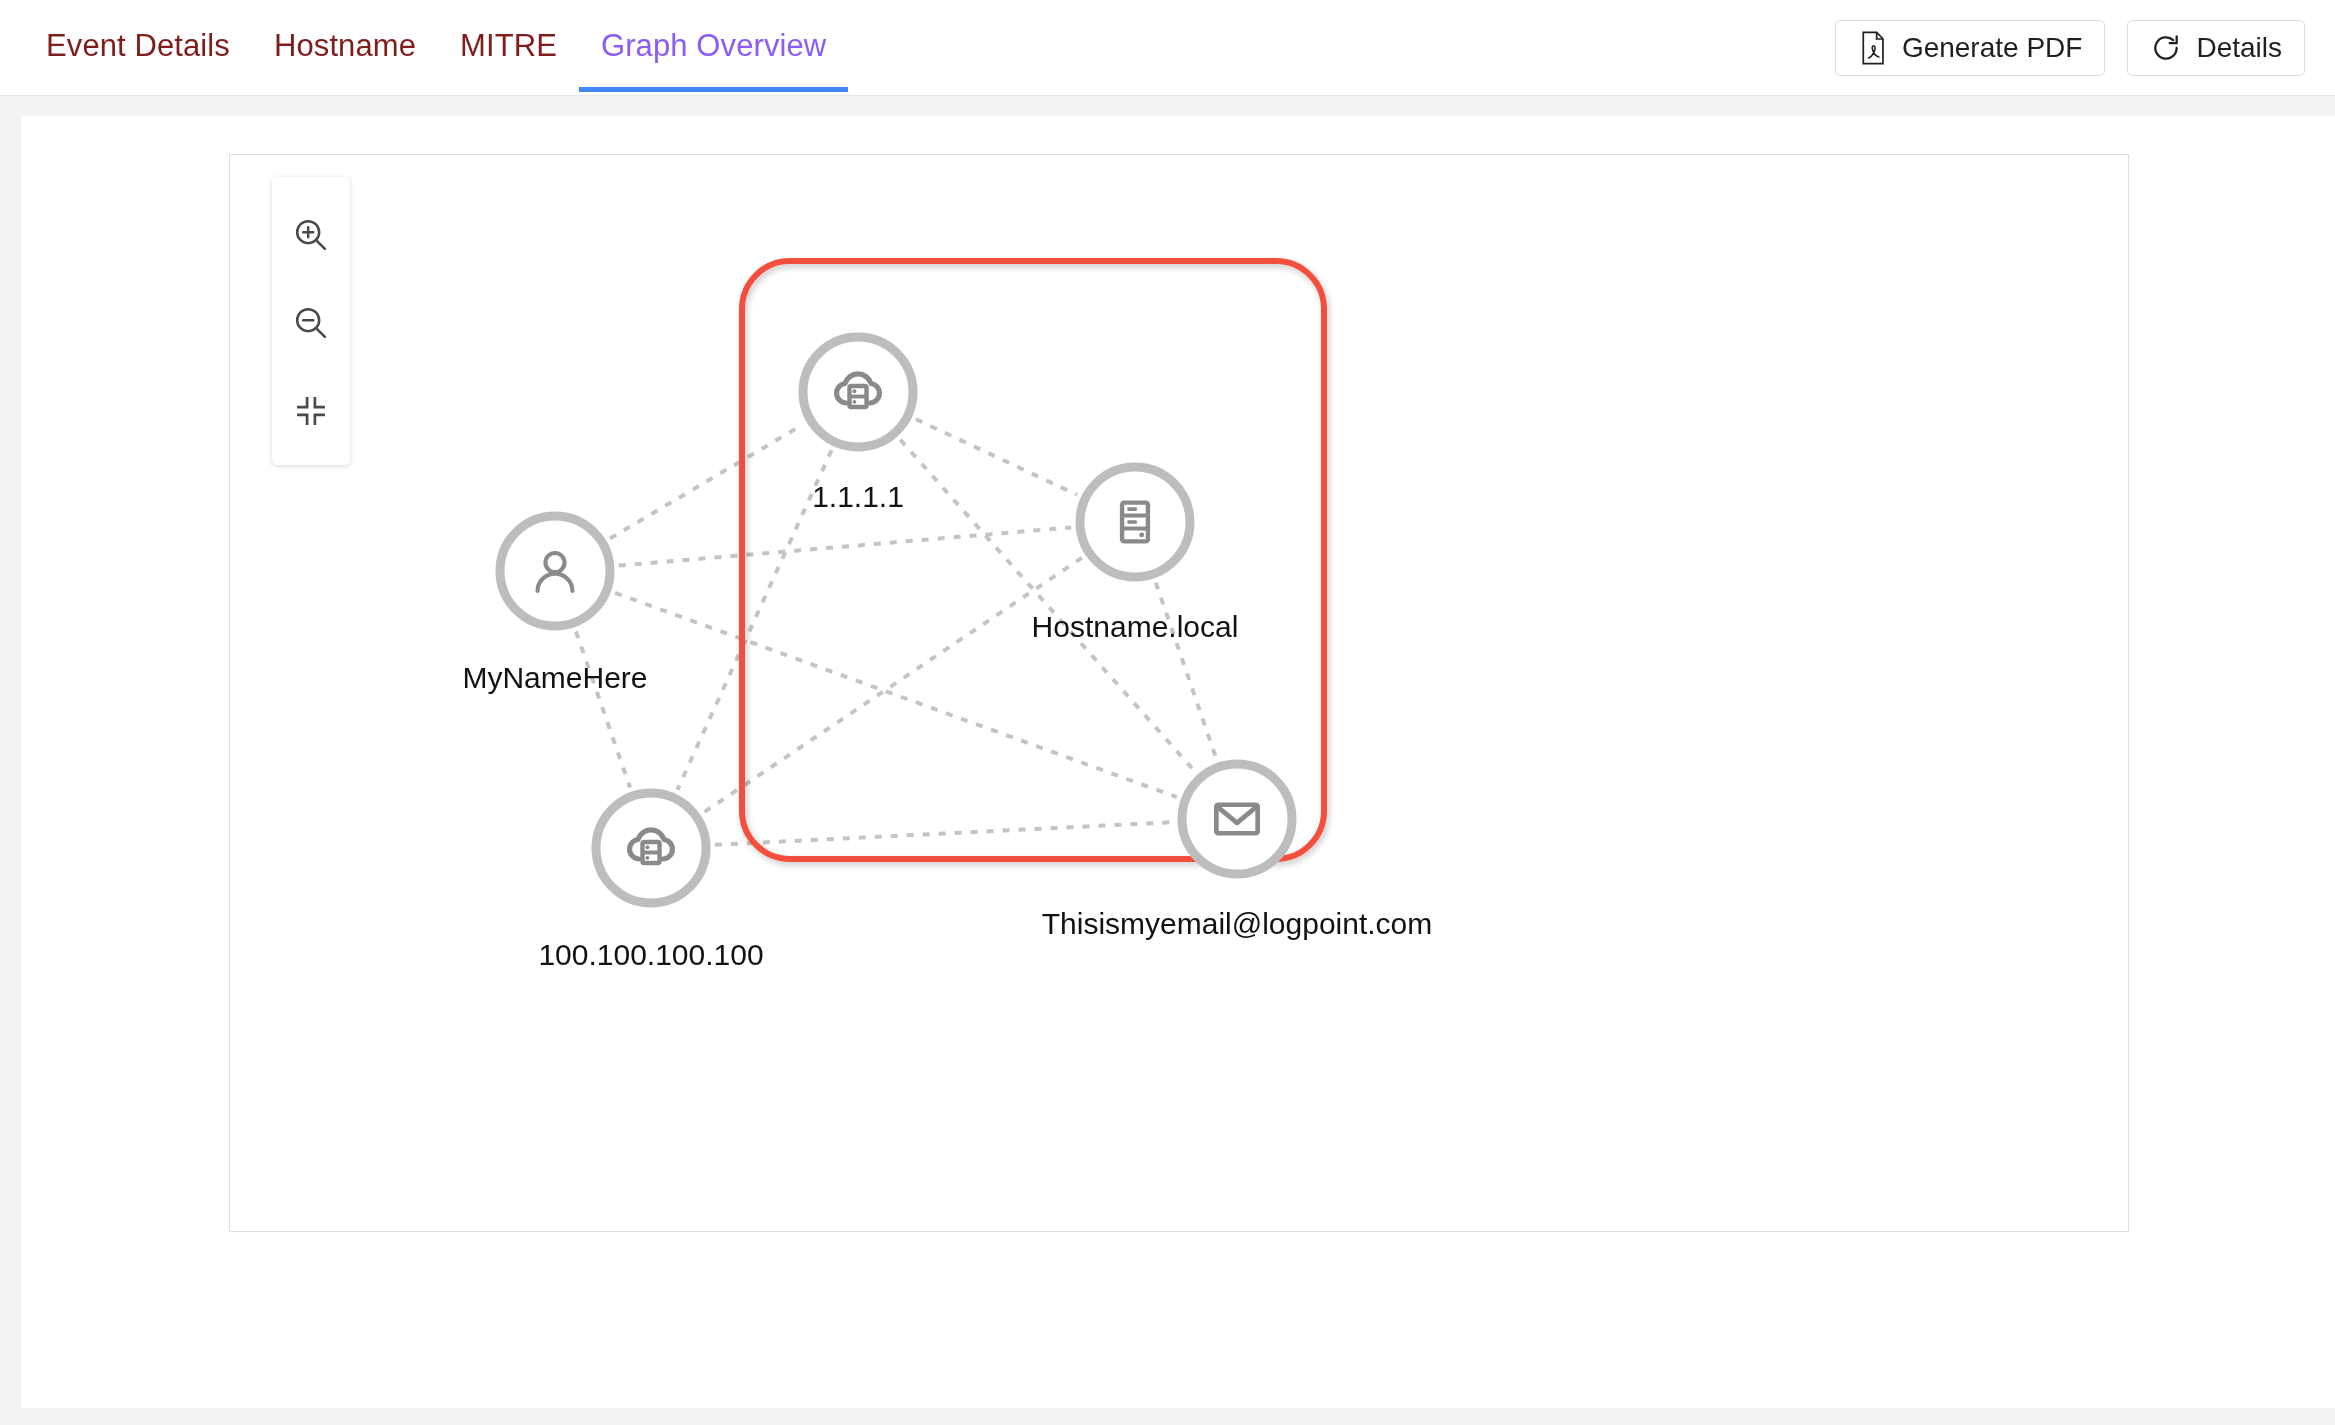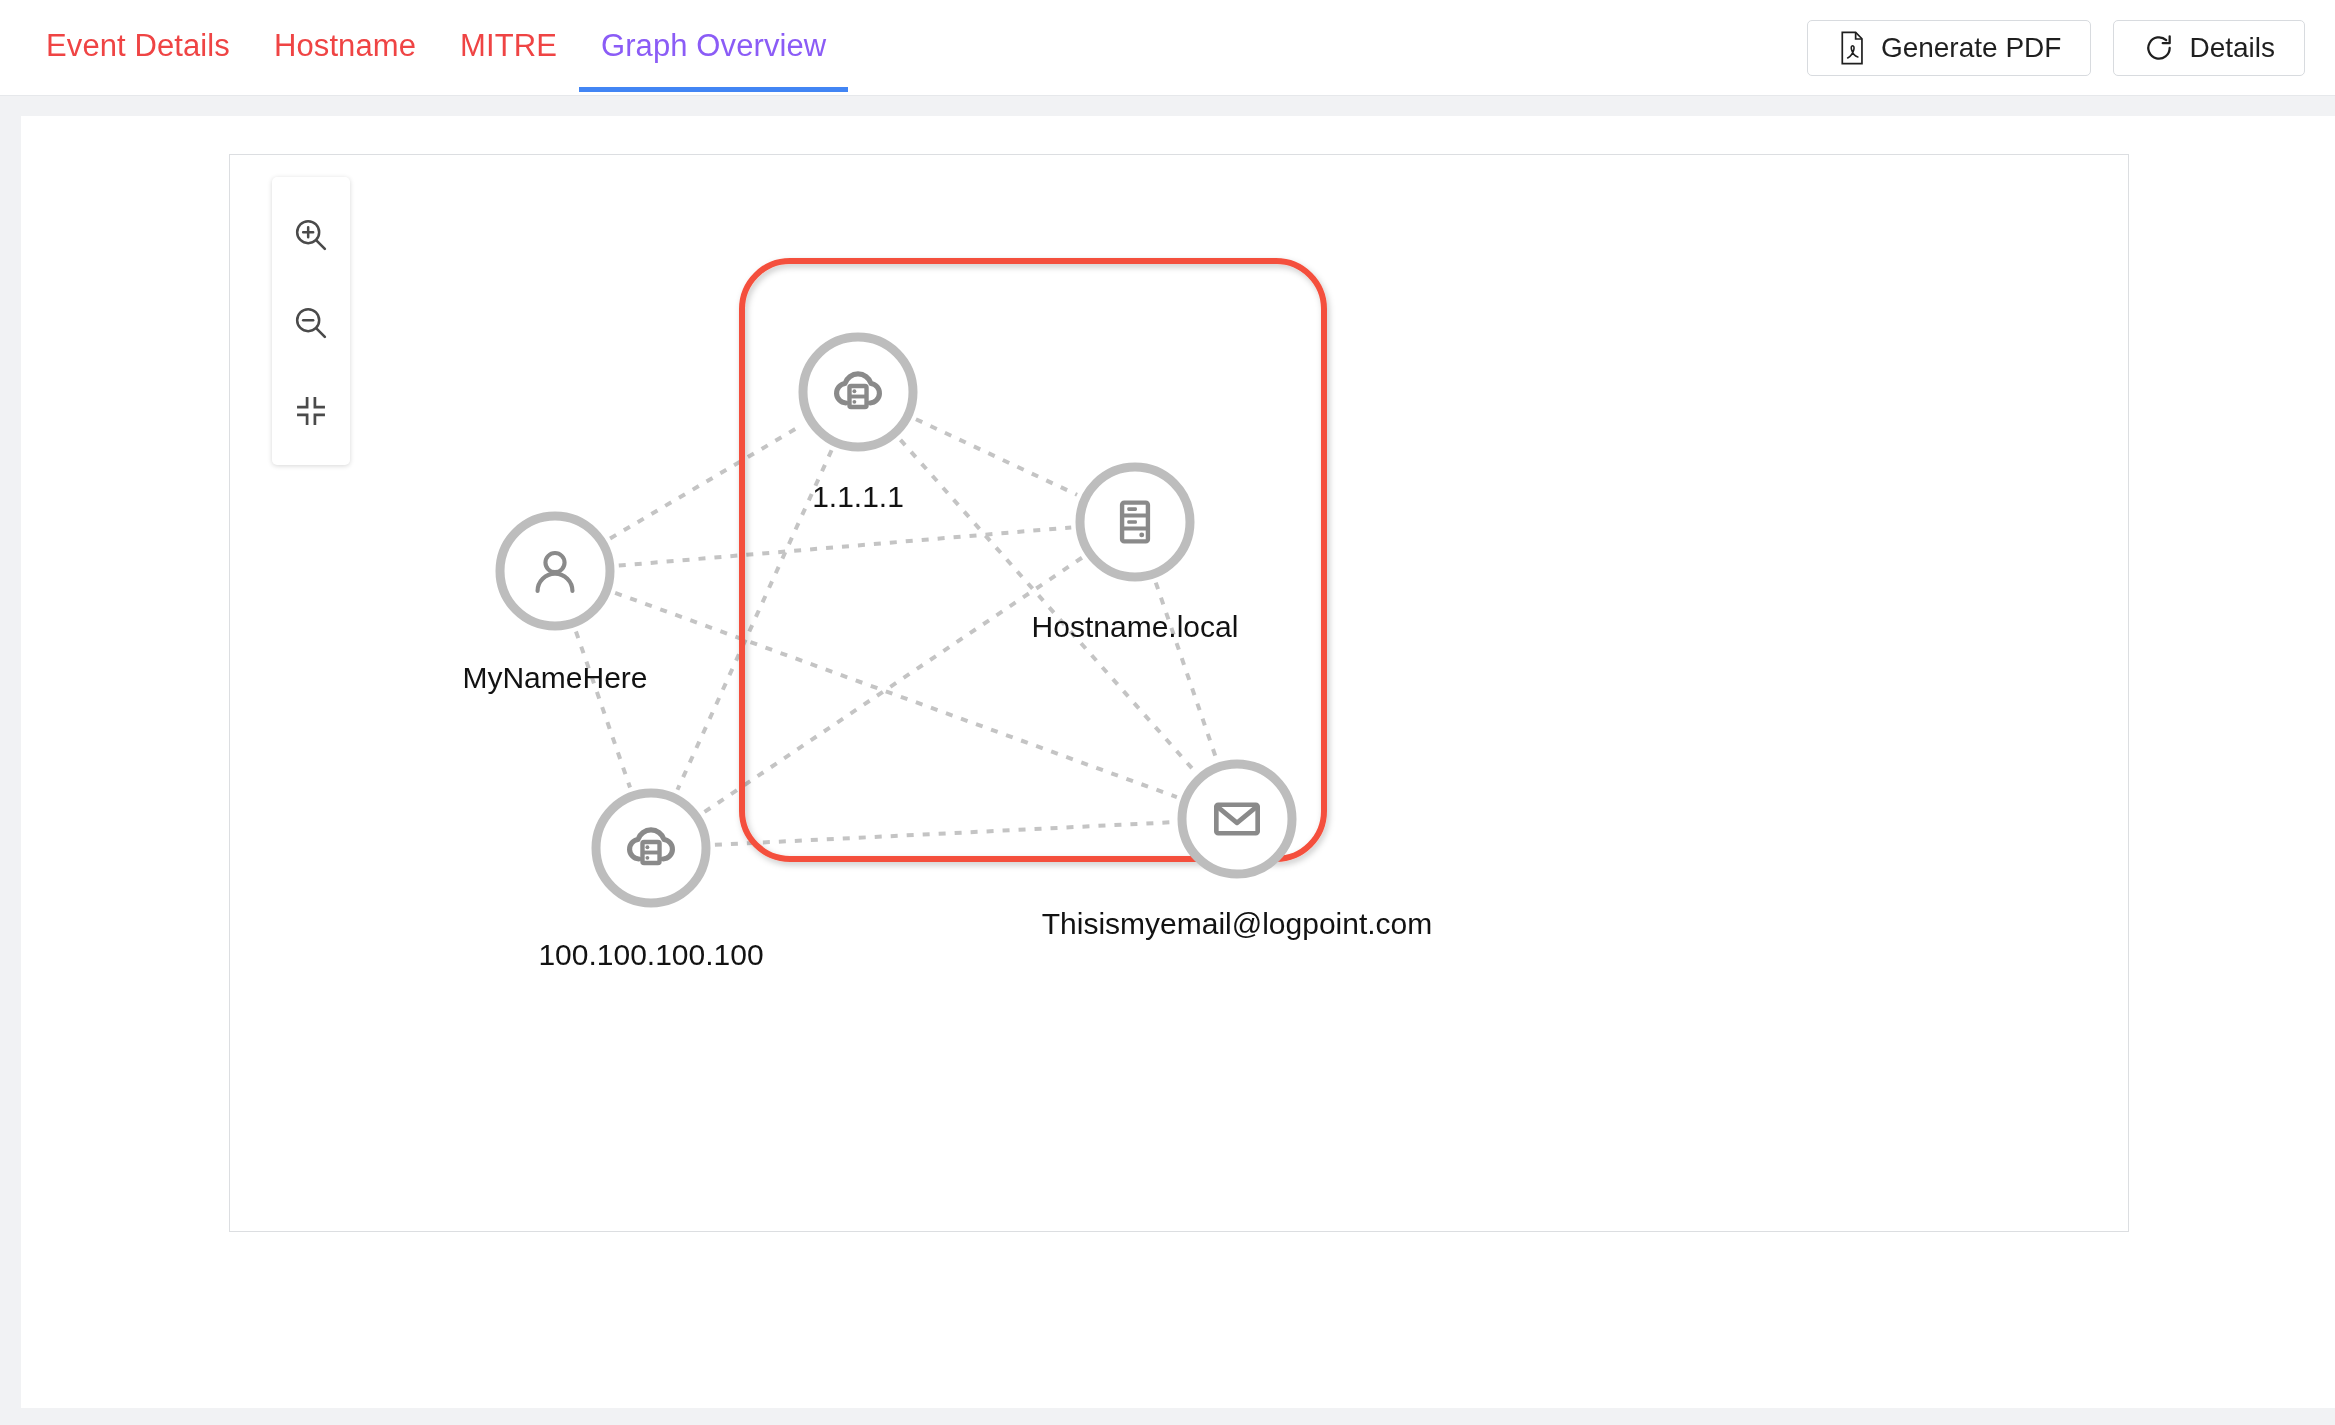--- a/index.html
+++ b/index.html
@@ -41,21 +41,21 @@
     height: 96px;
     padding-left: 24px;
   }
   .tab {
     position: relative;
     display: flex;
     align-items: center;
     height: 92px;
     padding: 0 22px;
     font-size: 31px;
-    color: #ef4444;
+    color: #7f1d1d;
     letter-spacing: 0.1px;
     cursor: pointer;
     white-space: nowrap;
     box-sizing: border-box;
   }
   .tab.active {
     color: #8b5cf6;
   }
   .tab.active::after {
     content: "";
@@ -73,21 +73,21 @@
     align-items: center;
     gap: 22px;
     padding-right: 30px;
     height: 96px;
   }
   .tb-btn {
     display: inline-flex;
     align-items: center;
     gap: 14px;
     height: 56px;
-    padding: 0 29px;
+    padding: 0 22px;
     background: #ffffff;
     border: 1px solid #d8dbdf;
     border-radius: 5px;
     font-size: 28px;
     color: #1f1f1f;
     cursor: pointer;
     white-space: nowrap;
     box-sizing: border-box;
     font-family: "Liberation Sans", sans-serif;
   }

